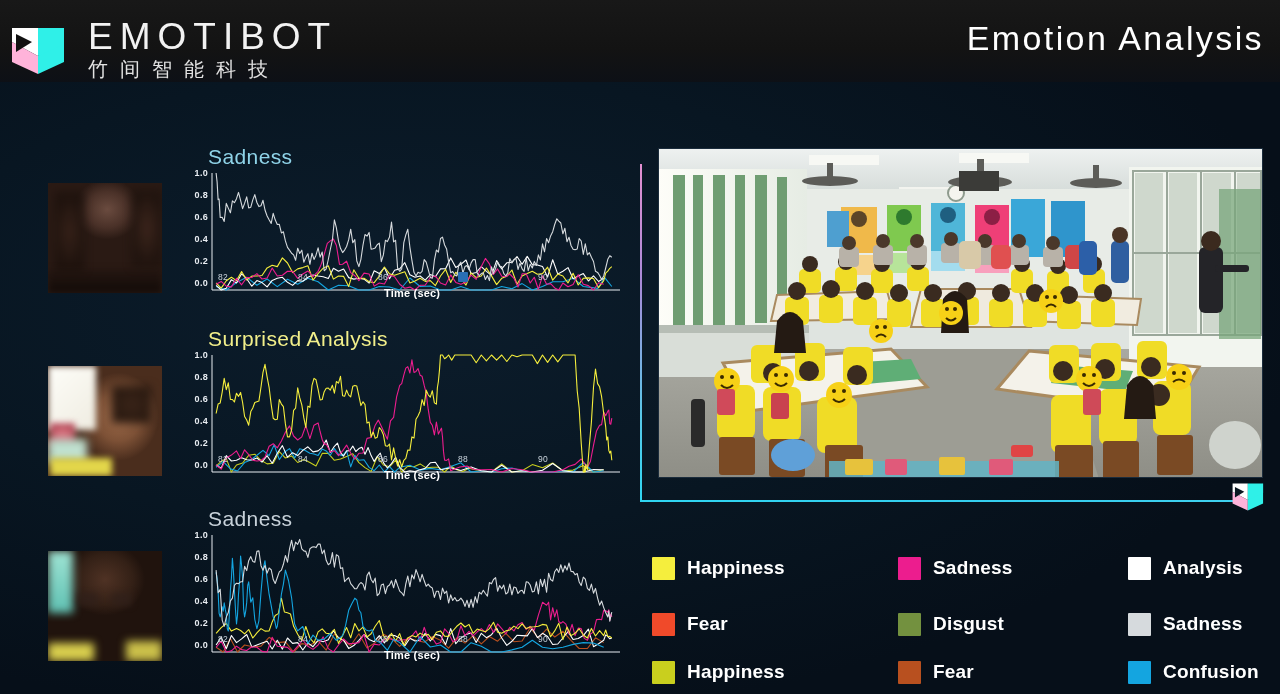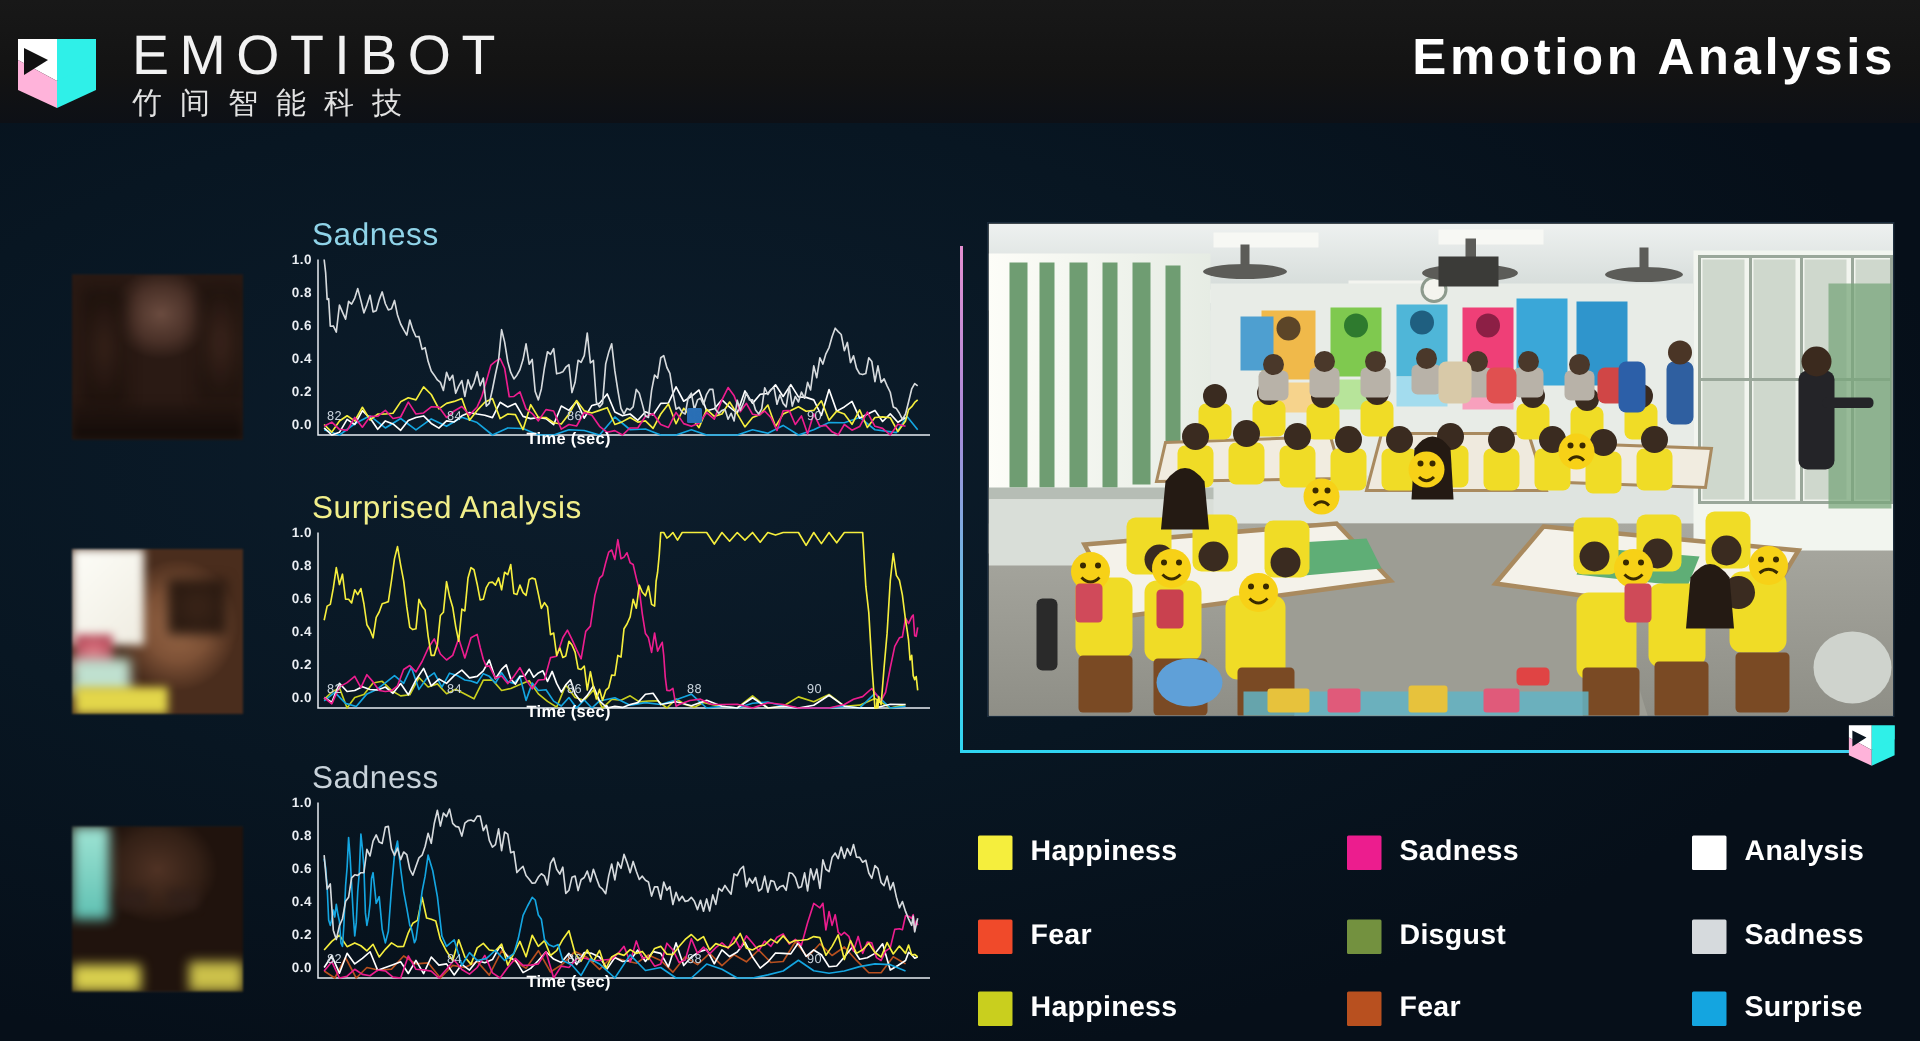--- a/index.html
+++ b/index.html
@@ -10,35 +10,35 @@
     color:#ffffff;
     position:relative;
   }
 
   
   #header {
     position:absolute; left:0; top:0; width:1280px; height:82px;
     background:linear-gradient(180deg,#181818 0%,#131313 60%,#0d1016 100%);
     display:flex; align-items:center;
   }
-  #brand { display:flex; align-items:center; margin-left:8px;margin-top:16px; }
+  #brand { display:flex; align-items:flex-end; margin-left:8px;margin-top:16px; }
   .logo-mark { width:64px; height:58px; position:relative; flex:none; }
   .logo-mark svg { display:block; }
   #brand-text { margin-left:16px; }
   #brand-name {
     font-size:37px; font-weight:400; letter-spacing:7px; color:#f2f2f2;
     line-height:1.02;
   }
   #brand-sub {
     font-size:20px; letter-spacing:12px; color:#e2e2e2;
     margin-top:3px; line-height:1.05;
   }
   #header-title {
     position:absolute; right:16px; top:19px;
-    font-size:34px; font-weight:bold; letter-spacing:2.4px; color:#ffffff;
+    font-size:34px; font-weight:normal; letter-spacing:2.4px; color:#ffffff;
   }
 
   
   #stage {
     position:absolute; left:0; top:82px; width:1280px; height:612px;
     background:
       radial-gradient(900px 420px at 32% 36%, #0c1d2c 0%, #081622 55%, #060f19 100%);
   }
 
   
@@ -62,20 +62,21 @@
     position:absolute; left:0; font-size:9px; color:#e9edf2;
     letter-spacing:0.3px; width:22px; text-align:right;
   }
   .xlab {
     position:absolute; font-size:8.5px; color:#c9d3dc; letter-spacing:0.3px;
   }
   .xlab.hl { background:#2a6fb5; color:#2a6fb5; border-radius:1px; }
   .axis-caption {
     position:absolute; font-size:11px; font-weight:bold; color:#ffffff;
     letter-spacing:0.2px;
+    margin-left:33px;
   }
 
   
   #video-frame {
     position:absolute; left:640px; top:148px; width:630px; height:372px;
   }
   #frame-border-left {
     position:absolute; left:0; top:16px; width:2px; height:338px;
     background:linear-gradient(180deg,#e48fd0 0%,#a98ad8 35%,#58c8e8 75%,#2fd6f2 100%);
   }
@@ -575,15 +576,15 @@
   <div class="legend-item">
     <span class="swatch" style="background:#c9cf1e;"></span>
     <span class="legend-label">Happiness</span>
   </div>
   <div class="legend-item">
     <span class="swatch" style="background:#b8501f;"></span>
     <span class="legend-label">Fear</span>
   </div>
   <div class="legend-item">
     <span class="swatch" style="background:#14a5e0;"></span>
-    <span class="legend-label">Surprise</span>
+    <span class="legend-label">Confusion</span>
   </div>
 </div>
 
 </body></html>

